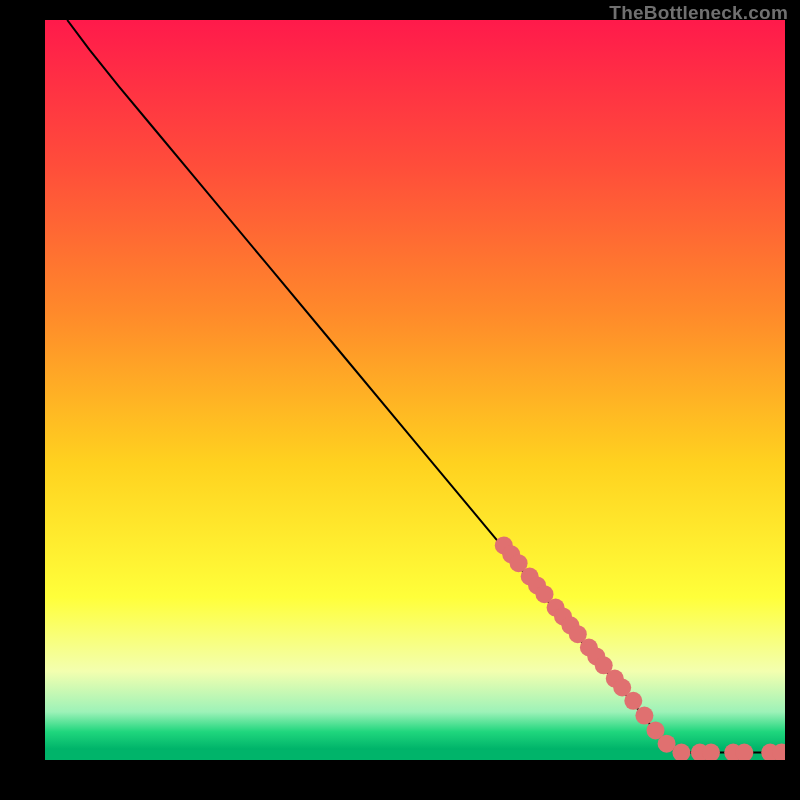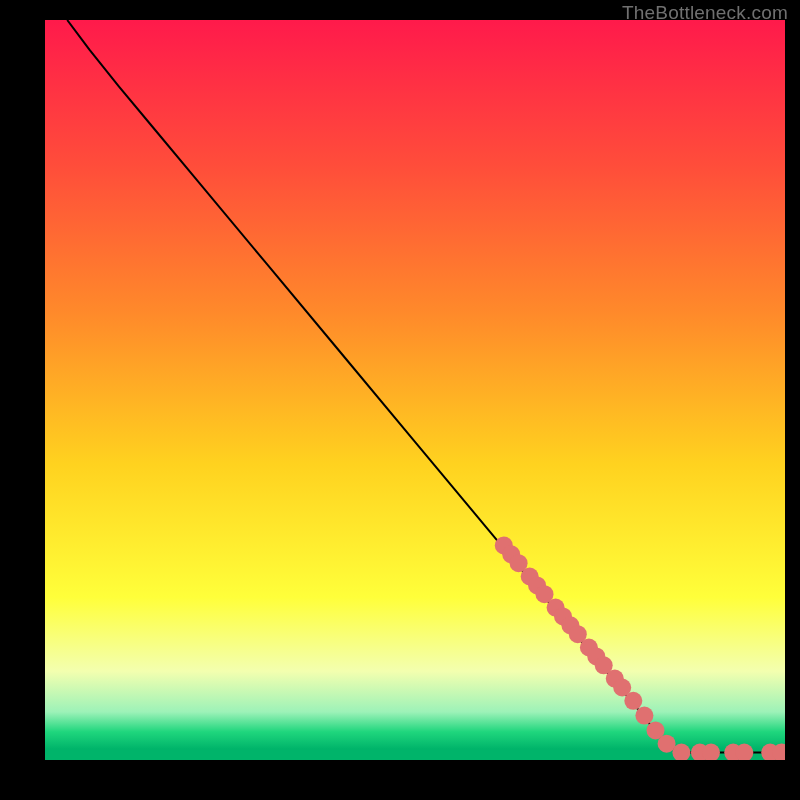--- a/index.html
+++ b/index.html
@@ -32,21 +32,21 @@
     left: 0; top: 0;
     width: 740px;
     height: 740px;
   }
   .attrib {
     position: absolute;
     top: 2px;
     right: 12px;
     color: #707070;
     font-size: 19px;
-    font-weight: 400;
+    font-weight: 700;
     letter-spacing: 0.2px;
   }
 </style>
 </head>
 <body>
 
 <div class="frame">
   <div class="plot">
     <svg viewBox="0 0 740 740" preserveAspectRatio="none">
       <defs>

